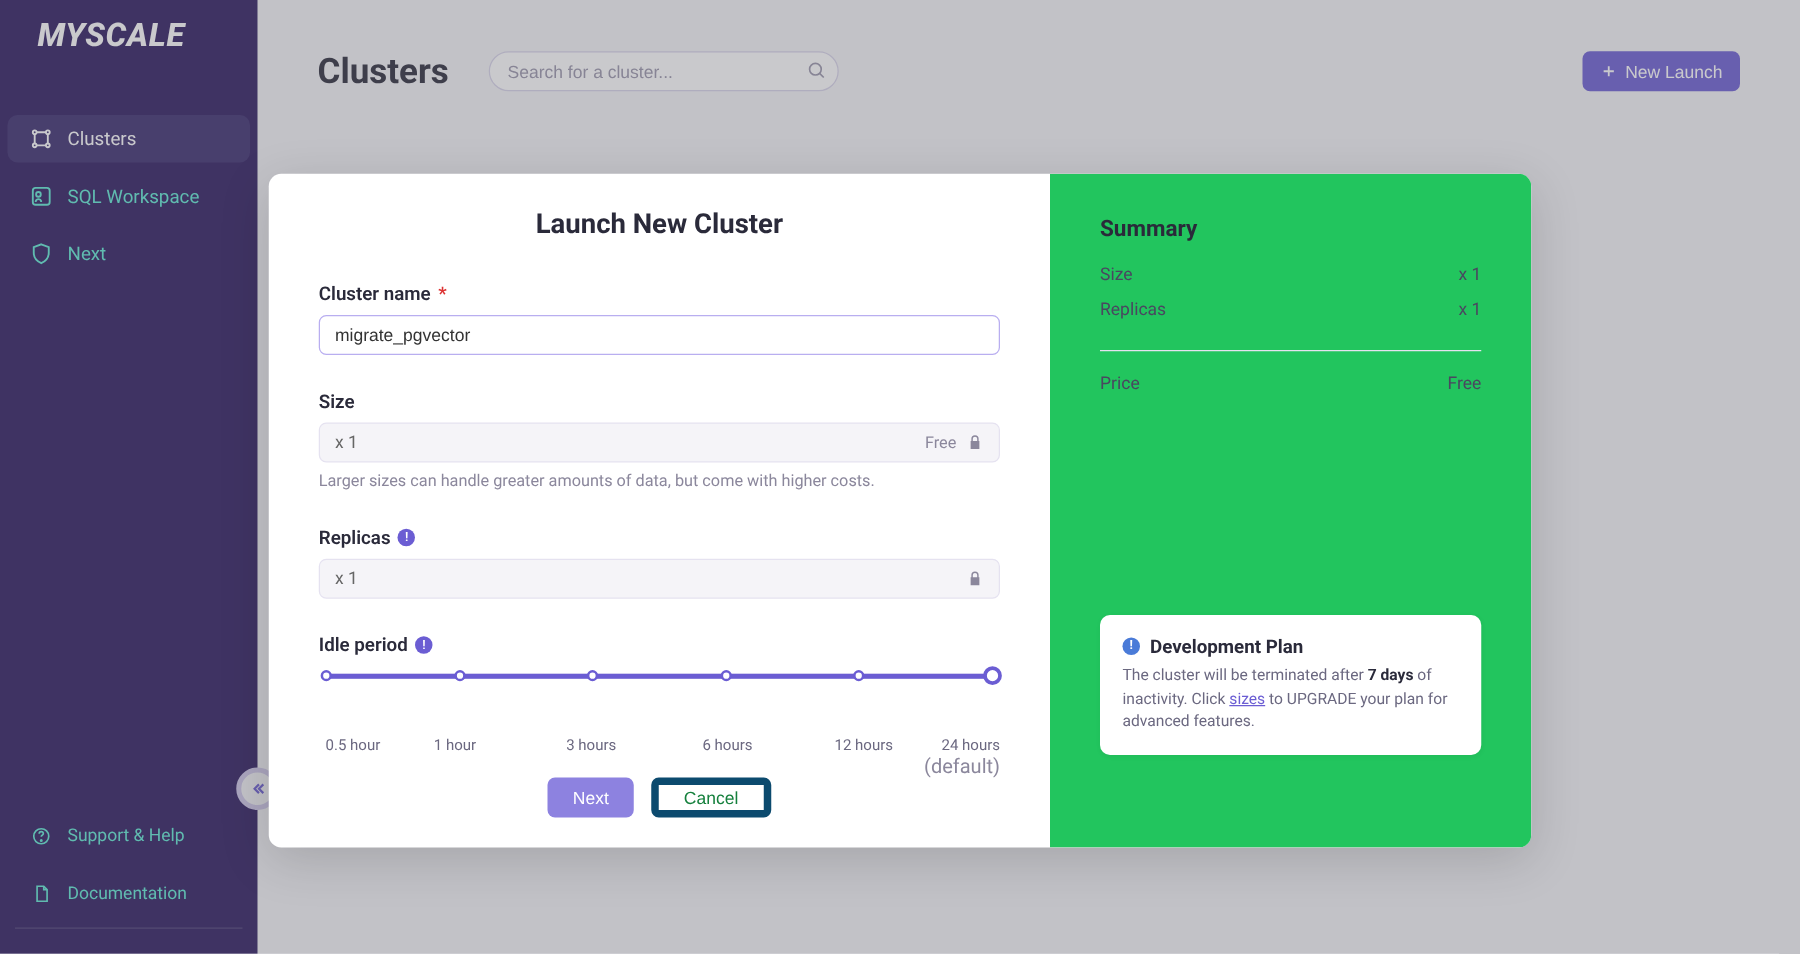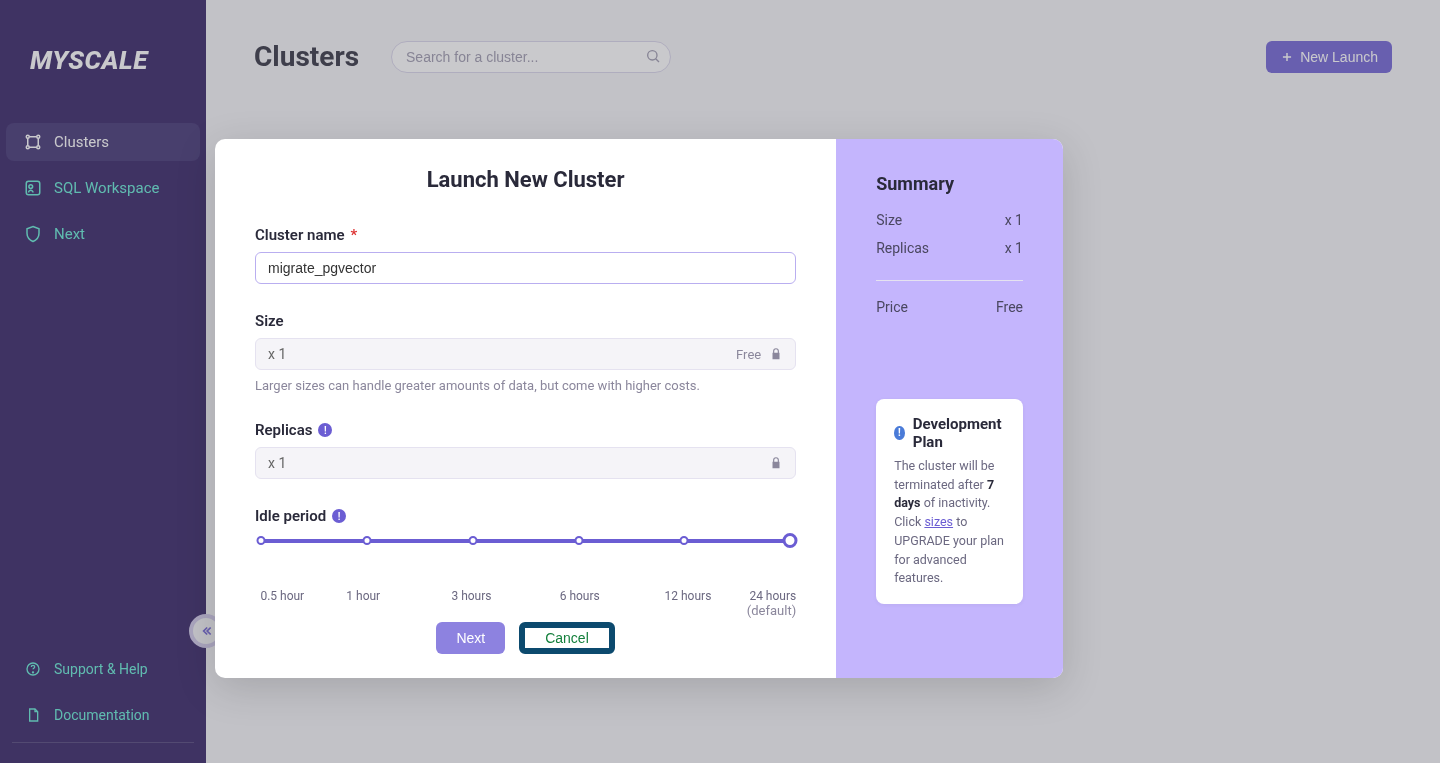--- a/index.html
+++ b/index.html
@@ -12,21 +12,21 @@
   position: relative;
 }
 .sidebar {
   position: absolute;
   left: 0; top: 0;
   width: 206px;
   height: 763px;
   background: #2c1a5e;
   display: flex;
   flex-direction: column;
-  padding: 45px 6px 10px 6px;
+  padding: 14px 6px 10px 6px;
 }
 .logo {
   color: #fff;
   font-weight: 800;
   font-size: 26px;
   letter-spacing: 0.5px;
   padding-left: 24px;
   margin-bottom: 48px;
   font-style: italic;
 }
@@ -118,36 +118,36 @@
 }
 .overlay {
   position: absolute;
   inset: 0;
   background: rgba(100,100,110,0.35);
 }
 .modal {
   position: absolute;
   left: 215px;
   top: 139px;
-  width: 848px;
+  width: 1010px;
   height: 539px;
   background: #fff;
   border-radius: 10px;
   display: flex;
   box-shadow: 0 10px 40px rgba(0,0,0,0.15);
   overflow: hidden;
 }
 .modal-left {
   width: 625px;
   padding: 28px 40px 24px 40px;
   display:flex; flex-direction:column;
 }
 .modal-right {
   flex: 1;
-  background: #c4b5fd;
+  background: #22c55e;
   padding: 34px 40px;
   display:flex; flex-direction:column;
 }
 .modal-title {
   text-align: center;
   font-size: 22px;
   font-weight: 700;
   color: #2a2a3a;
   margin-bottom: 34px;
 }
@@ -237,21 +237,21 @@
 }
 .slider-label {
   position: absolute;
   font-size: 12px;
   color: #6b6880;
   transform: translateX(-50%);
   text-align: center;
   white-space: nowrap;
   margin-top: 36px;
 }
-.slider-label .sub { display:block; font-size:13px; color:#8b879c;}
+.slider-label .sub { display:block; font-size:16px; color:#8b879c;}
 .modal-actions {
   display:flex; gap: 14px; justify-content:center;
   margin-top: auto;
 }
 .btn-primary {
   height: 32px; padding: 0 20px;
   background: #8d82e0;
   color:#fff; border:none; border-radius:6px;
   font-size:14px; cursor:pointer;
 }

